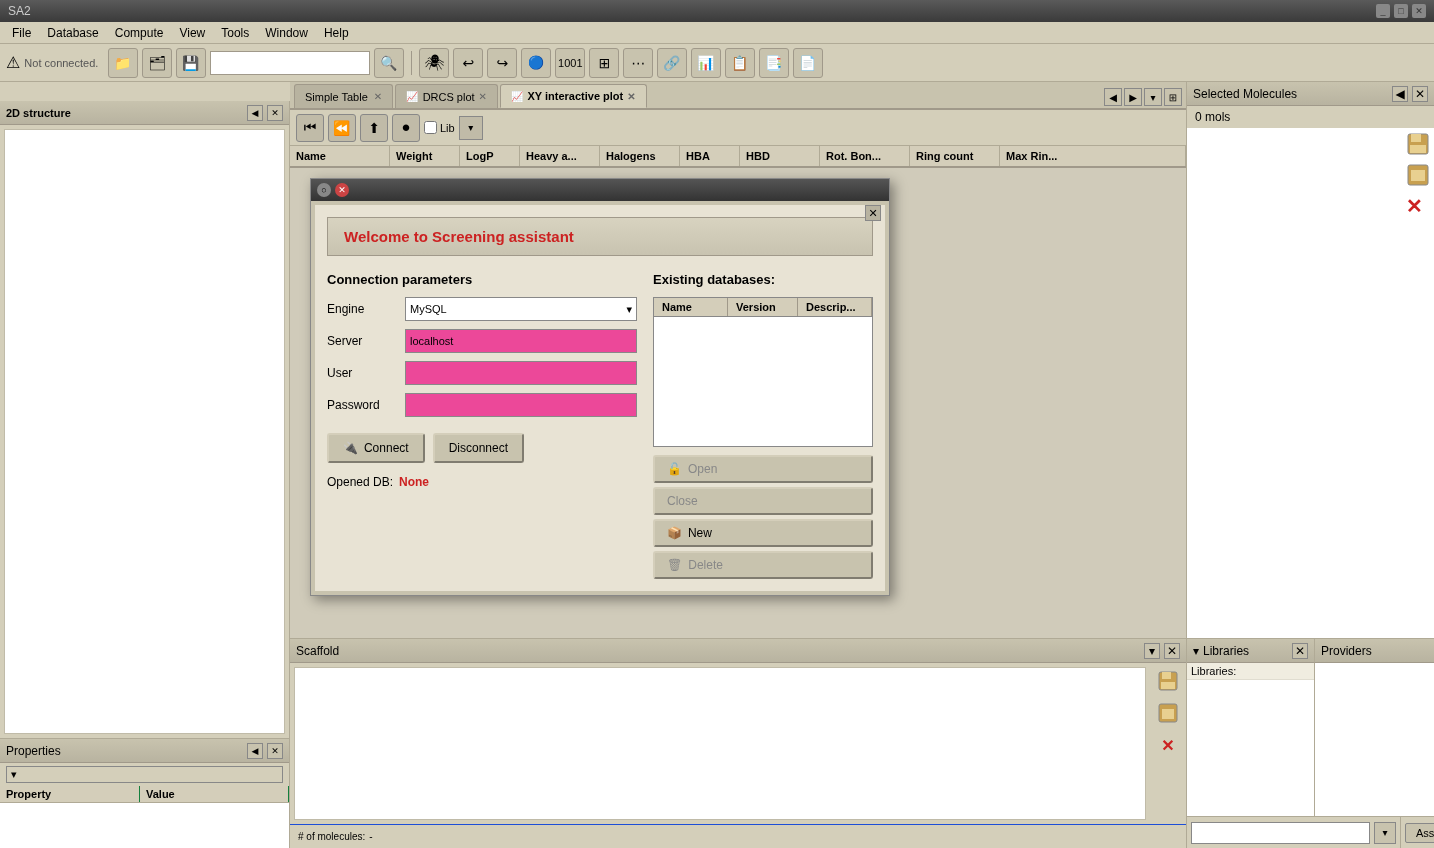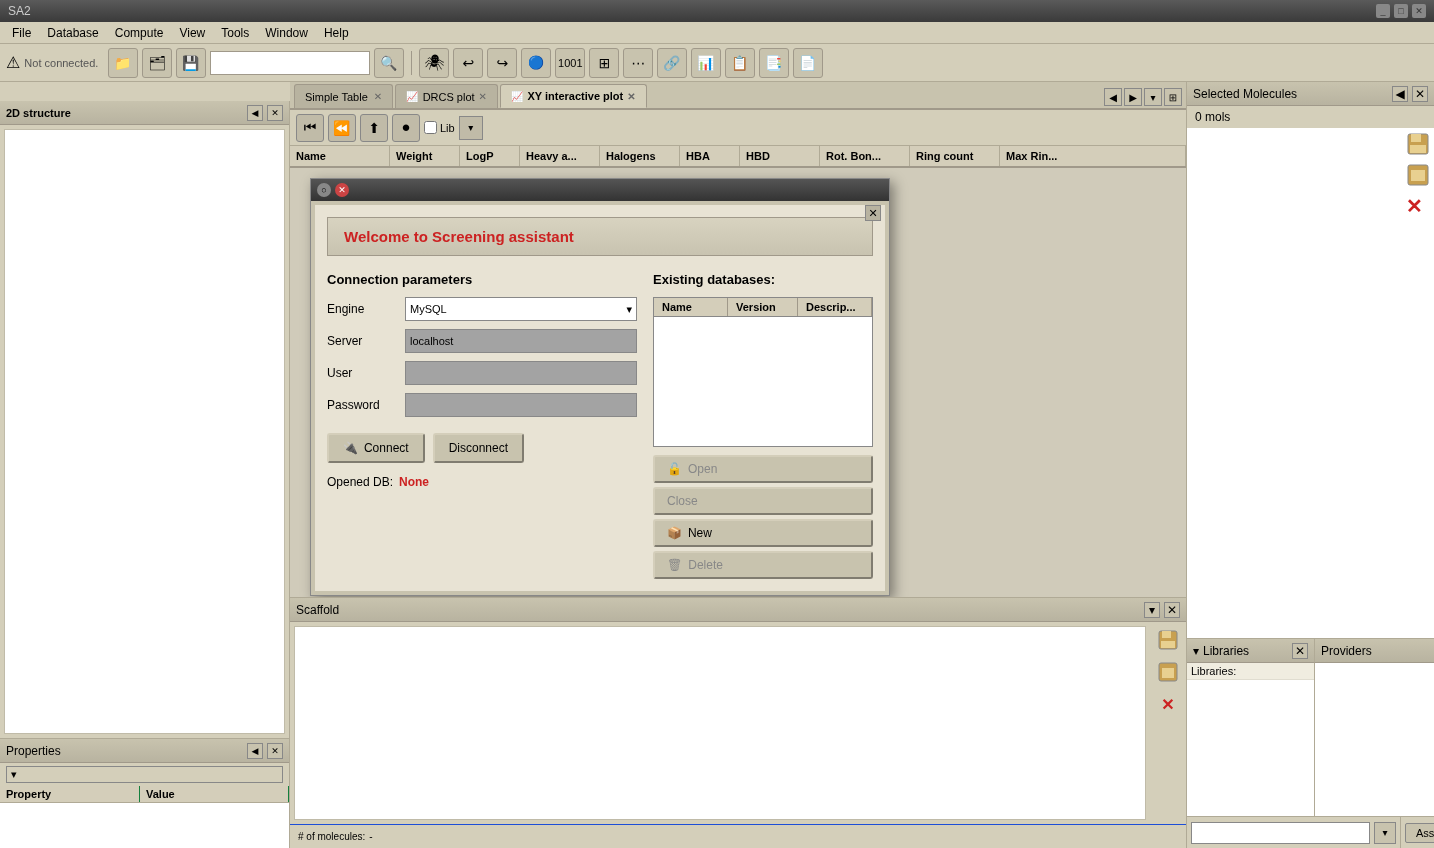--- a/index.html
+++ b/index.html
@@ -233,21 +233,21 @@
     
     #center-content {
       flex: 1;
       background: #e8e3d0;
       position: relative;
       overflow: hidden;
     }
 
     
     #scaffold-bar {
-      height: 251px;
+      height: 210px;
       background: #d4cfba;
       border-top: 1px solid #b0aa96;
       display: flex;
     }
     #scaffold-panel {
       flex: 1;
       display: flex;
       flex-direction: column;
     }
     #scaffold-header {
@@ -464,21 +464,21 @@
       gap: 8px;
     }
     .form-label {
       width: 70px;
       font-size: 12px;
     }
     .form-input {
       flex: 1;
       height: 24px;
       border: 1px solid #888;
-      background: #a3a3a3;
+      background: #ec4899;
       padding: 2px 4px;
       font-size: 11px;
     }
     .form-select {
       flex: 1;
       height: 24px;
       border: 1px solid #888;
       background: white;
       padding: 2px 4px;
       font-size: 11px;

